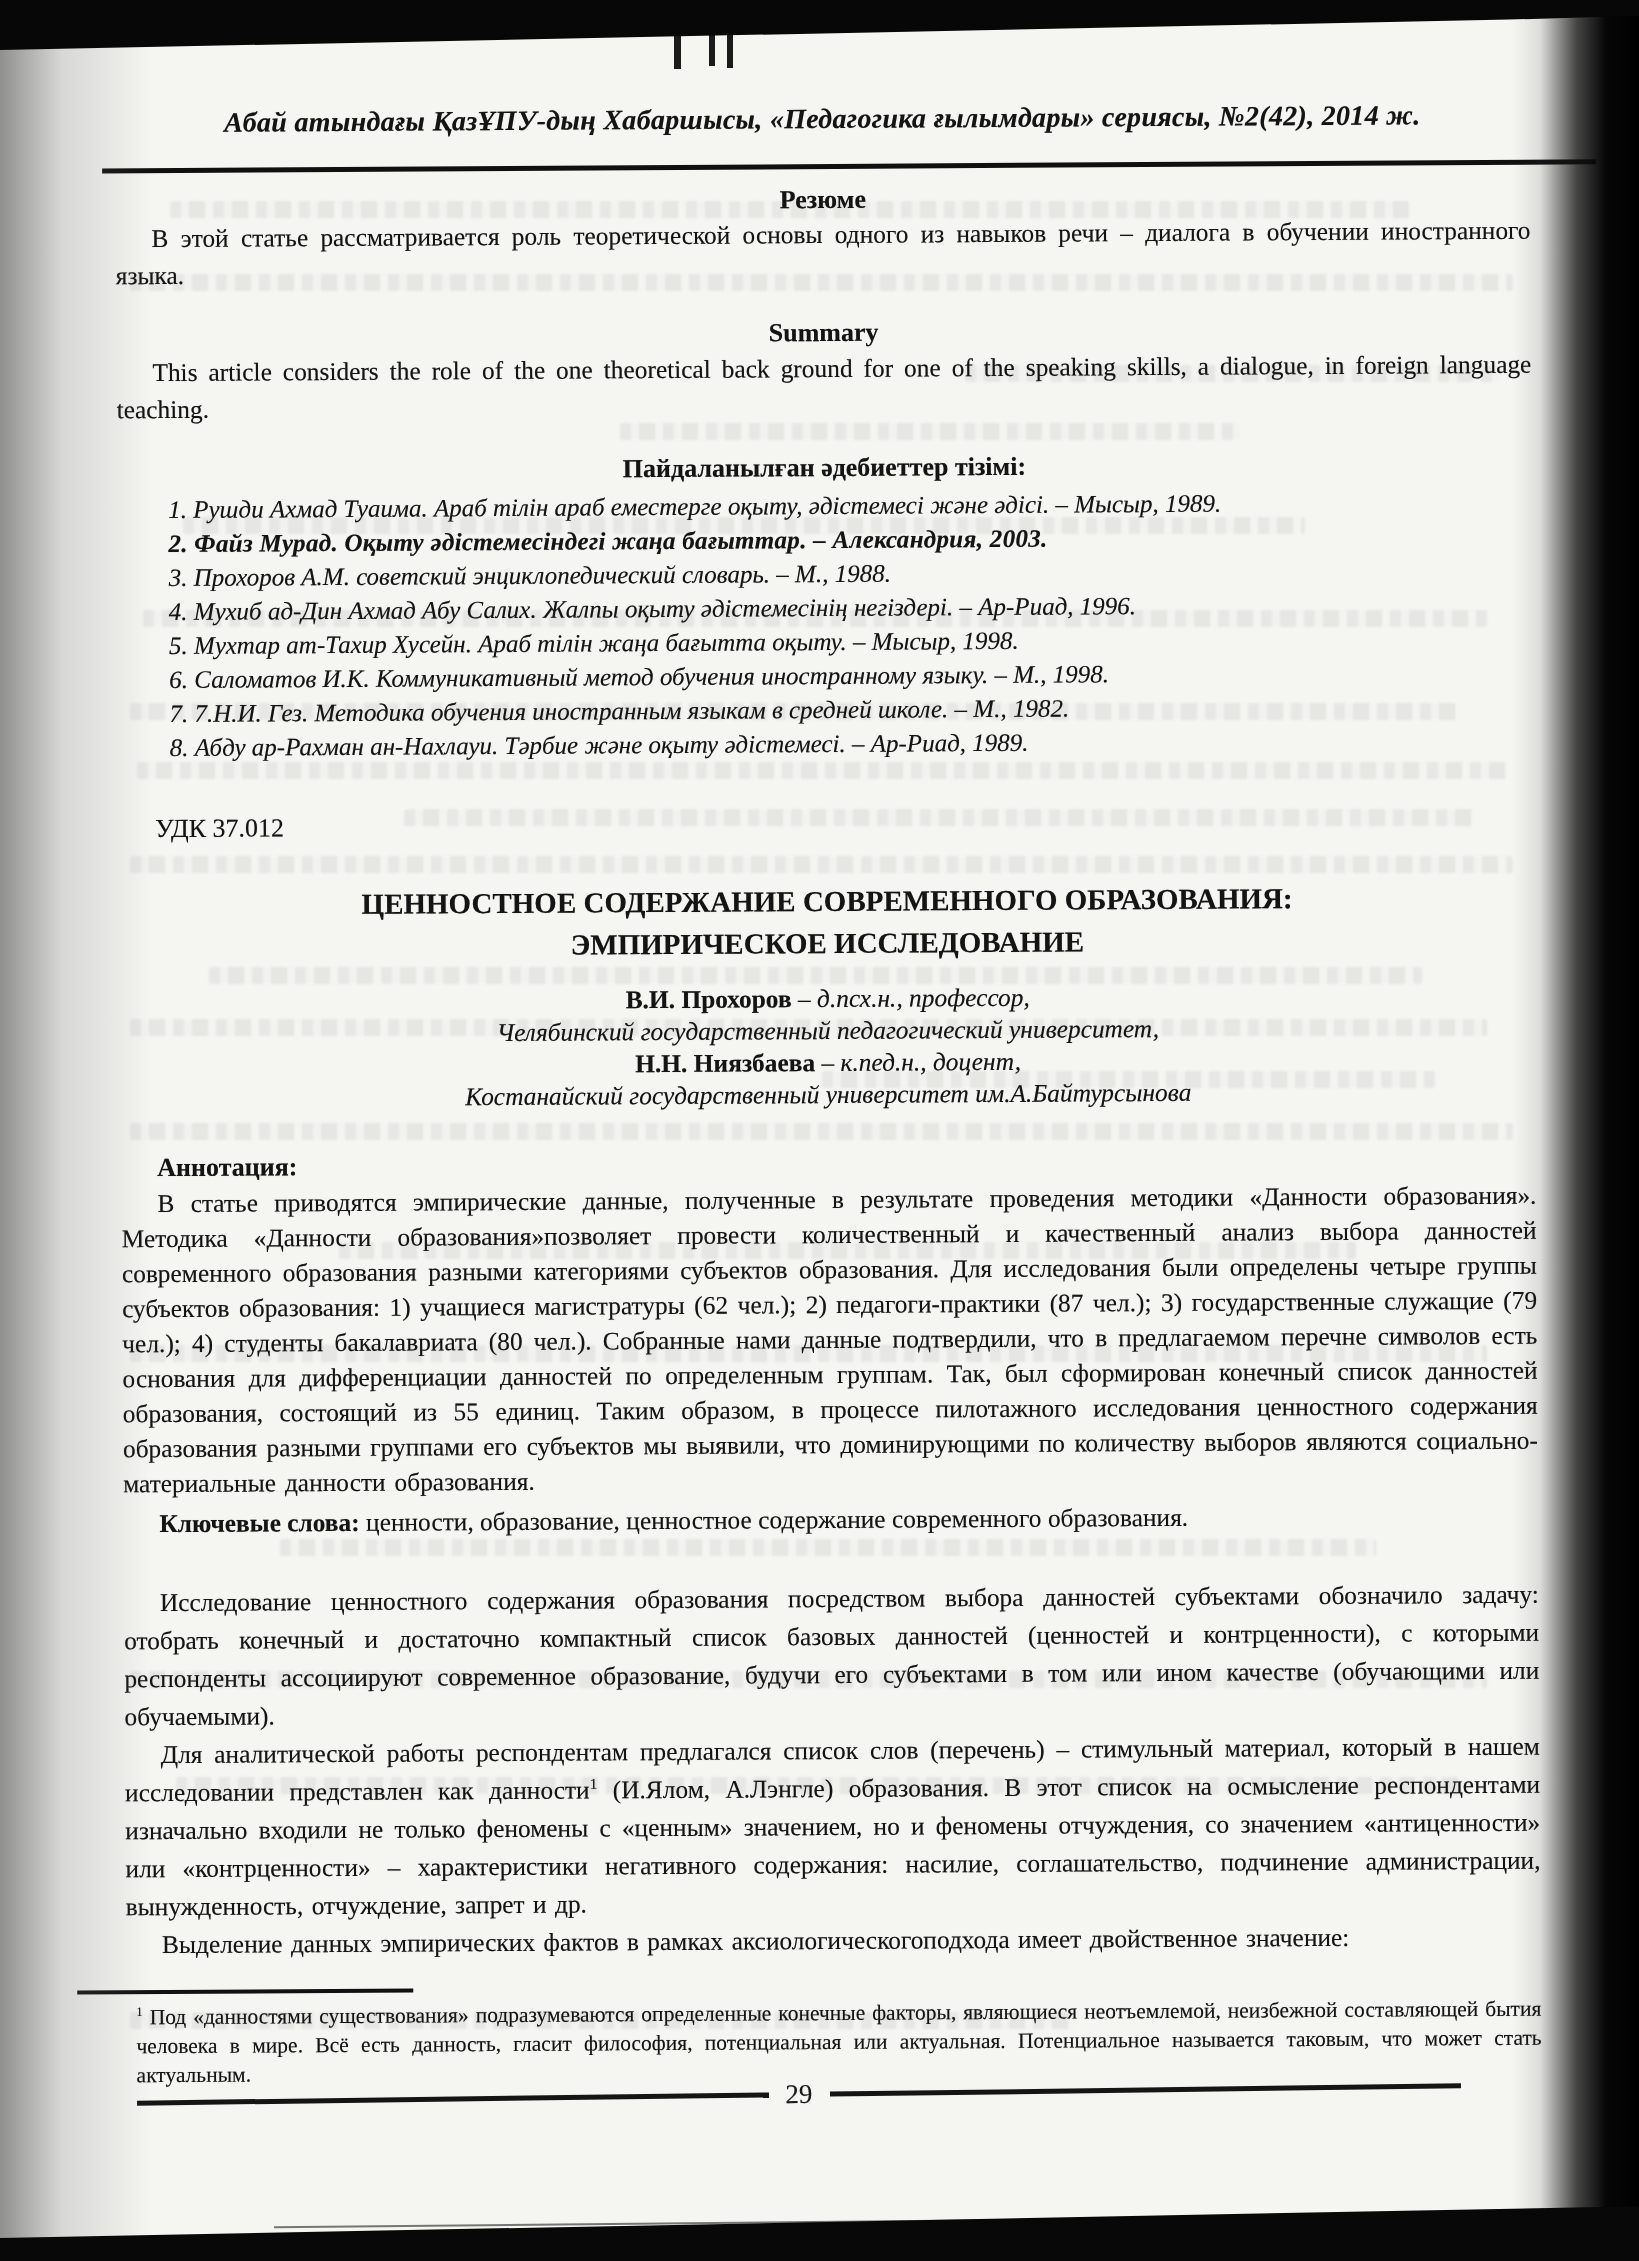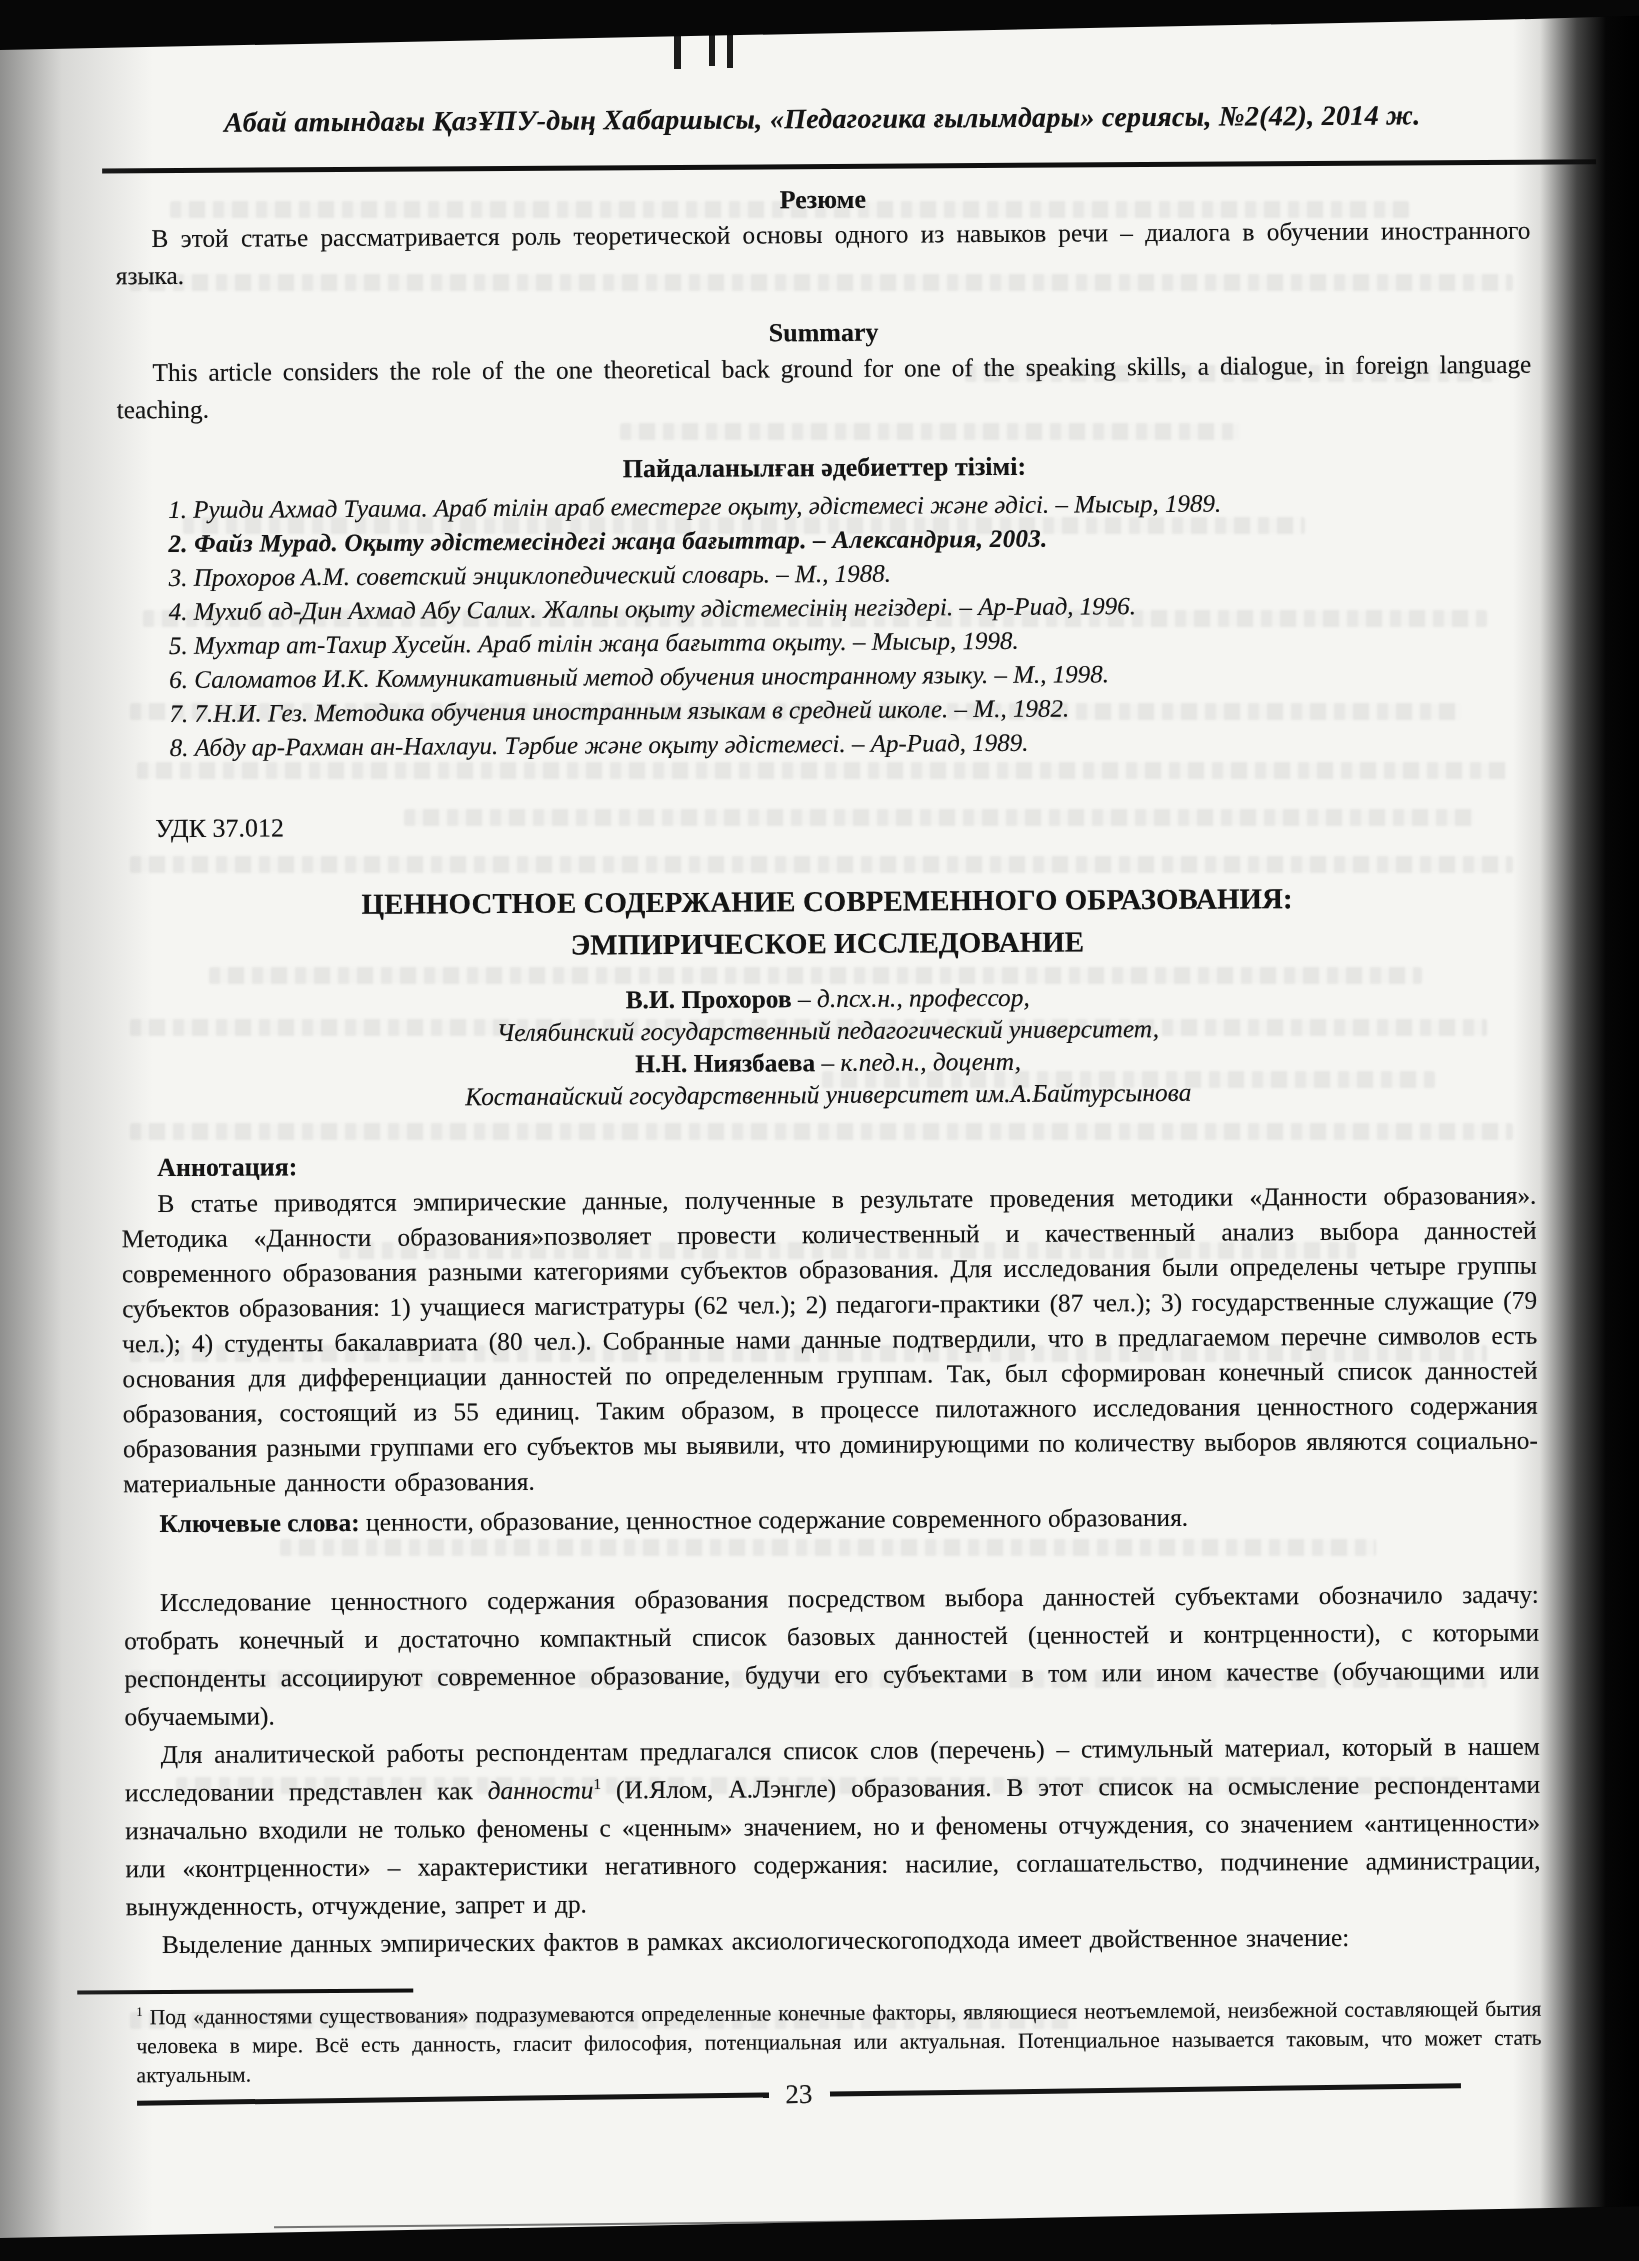--- a/index.html
+++ b/index.html
@@ -38,21 +38,21 @@
   .authors .name { font-weight:700; font-style:normal; }
   .authors .aff, .authors .role { font-style:italic; }
   
   .flow { top:1149px; }
   .annot-label { font-size:26px; font-weight:700; text-indent:36px; }
   .p-annot { margin-top:2.6px; font-size:25.4px; line-height:35px; text-align:justify; text-align-last:left; text-indent:36px; word-spacing:2.6px; }
   .p-kw { margin-top:5.2px; font-size:25.4px; line-height:35px; text-indent:36px; }
   .kw-label { font-weight:700; }
   .p-main { font-size:25.4px; line-height:38px; text-align:justify; text-align-last:left; text-indent:36px; word-spacing:2px; }
   .gap-top { margin-top:42px; }
-  .term { font-style:italic; }
+  .term { }
   sup { font-size:60%; line-height:0; vertical-align:super; }
   .fn-rule { margin-top:27px; margin-left:-49px; width:336px; height:3.9px; background:#111; }
   .footnote { margin-top:9px; margin-left:9.8px; font-size:21.5px; line-height:29px; text-align:justify; text-align-last:left; word-spacing:1.3px; }
   
   .pagenum-row {
     position:absolute; top:2079px; left:137px; width:1324px;
     display:flex; align-items:center; transform:rotate(-0.75deg);
   }
   .pagenum-rule { flex:1; height:5.2px; background:#151515; }
   .pagenum { font-size:27px; padding:0 17px; color:#1a1a1a; text-shadow:0 0 0.7px rgba(20,20,20,.45); }
@@ -164,21 +164,21 @@
       <div class="p-main">Выделение данных эмпирических фактов в рамках аксиологическогоподхода имеет двойственное значение:</div>
 
       <div class="fn-rule"></div>
       <div class="footnote"><sup>1</sup><span> Под «данностями существования» подразумеваются определенные конечные факторы, являющиеся неотъемлемой, неизбежной составляющей бытия человека в мире. Всё есть данность, гласит философия, потенциальная или актуальная. Потенциальное называется таковым, что может стать актуальным.</span></div>
     </div>
 
   </div>
 
   <div class="pagenum-row">
     <div class="pagenum-rule"></div>
-    <div class="pagenum">23</div>
+    <div class="pagenum">29</div>
     <div class="pagenum-rule"></div>
   </div>
 
   <div class="mark" style="left:647px; top:30px; width:34px; height:5.9px;"></div>
   <div class="mark" style="left:674px; top:30px; width:6.5px; height:39px;"></div>
   <div class="mark" style="left:704px; top:28px; width:42px; height:5.9px;"></div>
   <div class="mark" style="left:709px; top:28px; width:5.9px; height:38px;"></div>
   <div class="mark" style="left:727px; top:28px; width:5.9px; height:40px;"></div>
 
   <div class="edge-left"></div>

